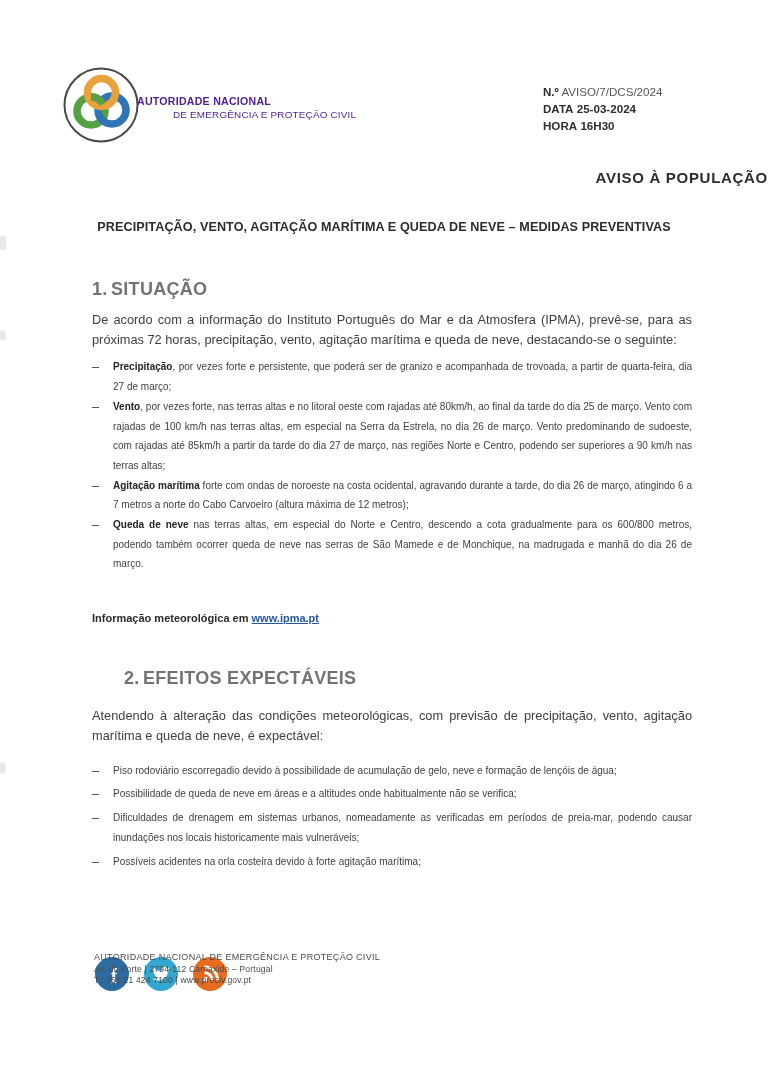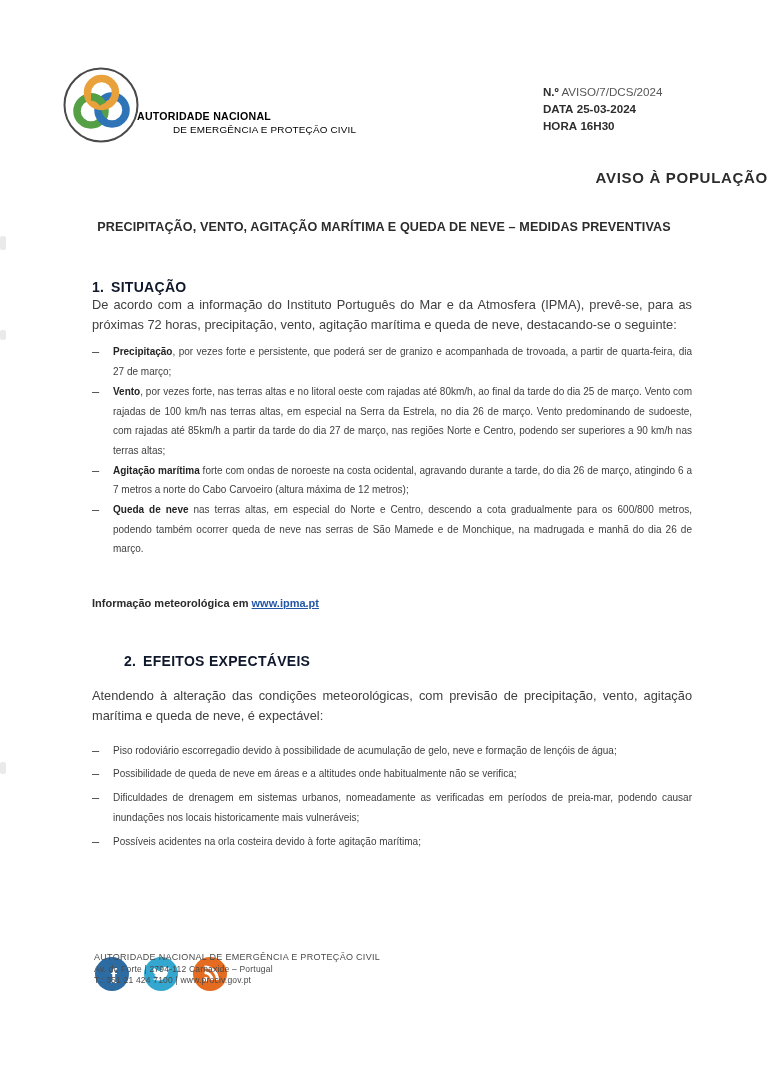--- a/index.html
+++ b/index.html
@@ -8,38 +8,38 @@
     background:#ffffff;
     font-family:"Liberation Sans",sans-serif;
     color:#3f3f3f;
     position:relative;
     overflow:hidden;
   }
   .page{position:absolute;inset:0;background:#fff;}
 
   
   .logo{position:absolute;left:62px;top:66px;width:78px;height:78px;}
-  .org{position:absolute;left:137px;top:110px;color:#000000;}
+  .org{position:absolute;left:137px;top:95px;color:#4c1d95;}
   .org-l1{font-weight:bold;font-size:10.6px;letter-spacing:.25px;line-height:13px;}
   .org-l2{font-size:9.9px;letter-spacing:.2px;line-height:13px;padding-left:36px;}
 
   .ref{position:absolute;left:543px;top:83px;font-size:11.6px;line-height:17px;color:#3a3a3a;}
   .ref b{color:#2e2e2e;}
   .ref .val{color:#565656;}
 
   .title{position:absolute;left:0;top:169px;width:100%;text-align:right;
     font-weight:bold;font-size:15px;letter-spacing:.7px;color:#2c2c2c;}
   .subtitle{position:absolute;left:0;top:220px;width:100%;text-align:center;
     font-weight:bold;font-size:12.6px;letter-spacing:.1px;color:#2c2c2c;}
 
   
   .content{position:absolute;left:92px;top:279px;width:600px;}
-  .sec-head{font-size:14px;font-weight:bold;color:#0f172a;letter-spacing:.3px;}
+  .sec-head{font-size:18px;font-weight:bold;color:#737373;letter-spacing:.3px;}
   .sec-num{display:inline-block;width:19px;}
-  .intro{margin-top:0;text-align:justify;font-size:12.8px;line-height:19.7px;}
+  .intro{margin-top:10px;text-align:justify;font-size:12.8px;line-height:19.7px;}
   .bullets{margin-top:8px;}
   .bullet{display:flex;}
   .dash{flex:none;width:21px;font-size:12.8px;line-height:19.7px;}
   .btext{flex:1;text-align:justify;font-size:10px;line-height:19.7px;}
   .btext b{color:#242424;}
   .s2 .bullet{margin-bottom:3px;}
   .s2 .dash,.s2 .btext{line-height:20.5px;}
 
   .meteo{margin-top:38px;font-size:11px;font-weight:bold;color:#2b2b2b;}
   .meteo a{color:#2456a6;text-decoration:underline;cursor:pointer;}

